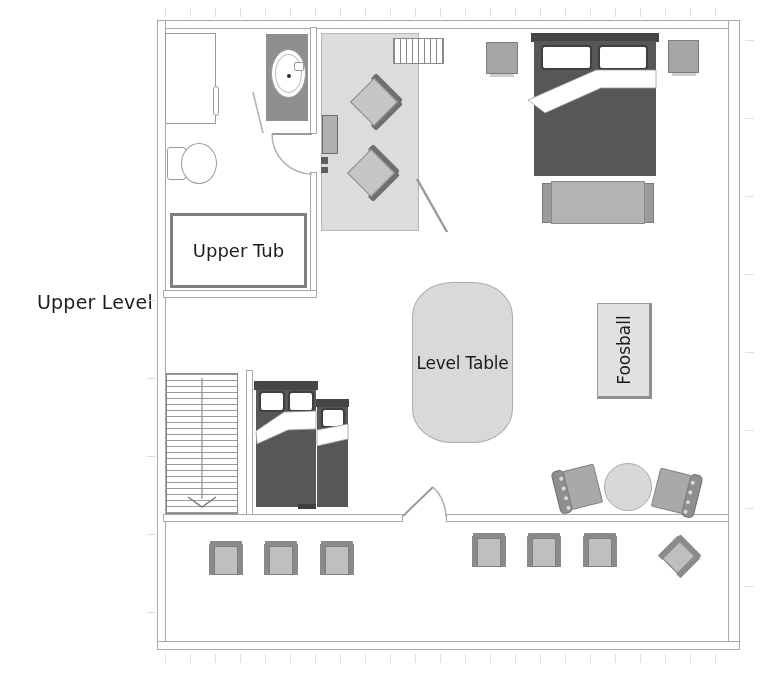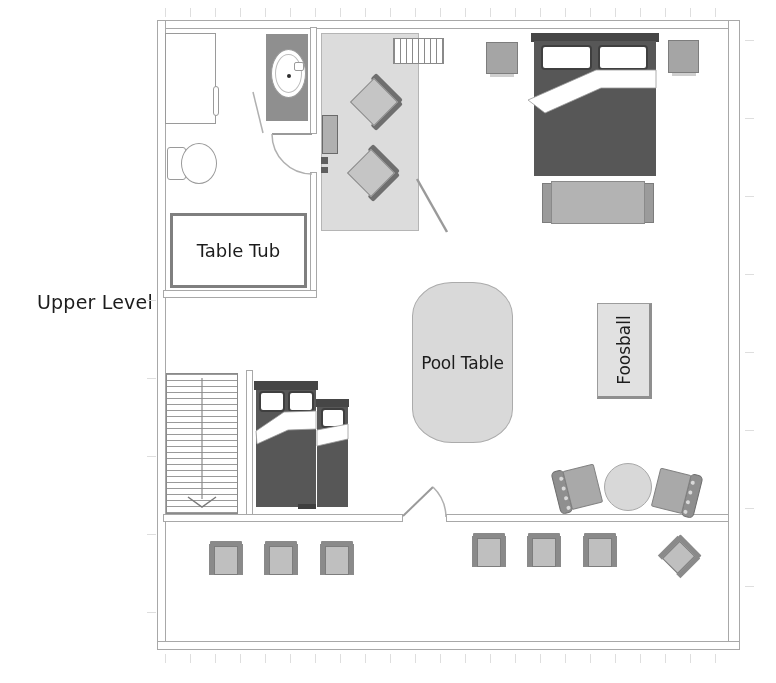--- a/index.html
+++ b/index.html
@@ -95,21 +95,21 @@
   <div class="abs shower" style="left:165px;top:33px;width:51px;height:91px;"></div>
   <div class="abs handle" style="left:213px;top:86px;width:6px;height:30px;"></div>
   <div class="abs vanity" style="left:266px;top:34px;width:42px;height:87px;"></div>
   <div class="abs sink" style="left:271px;top:49px;width:35px;height:49px;"></div>
   <div class="abs sink-inner" style="left:275px;top:54px;width:27px;height:39px;"></div>
   <div class="abs faucet" style="left:294px;top:62px;width:10px;height:9px;"></div>
   <div class="abs drain" style="left:287px;top:74px;width:4px;height:4px;"></div>
   <div class="abs toilet-tank" style="left:167px;top:147px;width:19px;height:33px;"></div>
   <div class="abs toilet-bowl" style="left:181px;top:143px;width:36px;height:41px;"></div>
   <div class="abs tub" style="left:170px;top:213px;width:137px;height:75px;">
-    <span>Table Tub</span>
+    <span>Upper Tub</span>
   </div>
 
   <div class="abs rug" style="left:321px;top:33px;width:98px;height:198px;"></div>
   <div class="abs stairs-x" style="left:393px;top:38px;width:51px;height:26px;"></div>
   <div class="rug-chair" style="left:357px;top:85px;width:34px;height:34px;">
     <div class="back"></div>
     <div class="arm"></div>
     <div class="seat"></div>
   </div>
   <div class="rug-chair" style="left:354px;top:156px;width:34px;height:34px;">
@@ -127,21 +127,21 @@
   <div class="abs shadow-line" style="left:672px;top:73px;width:24px;height:3px;"></div>
   <div class="abs headboard" style="left:531px;top:33px;width:128px;height:9px;"></div>
   <div class="abs bed-body" style="left:534px;top:41px;width:122px;height:135px;"></div>
   <div class="abs pillow" style="left:541px;top:45px;width:51px;height:25px;"></div>
   <div class="abs pillow" style="left:598px;top:45px;width:50px;height:25px;"></div>
   <div class="abs bench-leg" style="left:542px;top:183px;width:10px;height:40px;"></div>
   <div class="abs bench-leg" style="left:644px;top:183px;width:10px;height:40px;"></div>
   <div class="abs bench-seat" style="left:551px;top:181px;width:94px;height:43px;"></div>
 
   <div class="abs pool" style="left:412px;top:282px;width:101px;height:161px;">
-    <span>Pool Table</span>
+    <span>Level Table</span>
   </div>
   <div class="abs foosball" style="left:597px;top:303px;width:55px;height:96px;">
     <span>Foosball</span>
   </div>
 
   <div class="abs round-table" style="left:604px;top:463px;width:48px;height:48px;"></div>
   <div class="spindle spindle-l" style="left:555px;top:464px;transform:rotate(-14deg);">
     <div class="bar"></div>
     <div class="seat"></div>
     <div class="dot" style="top:9px;"></div>

